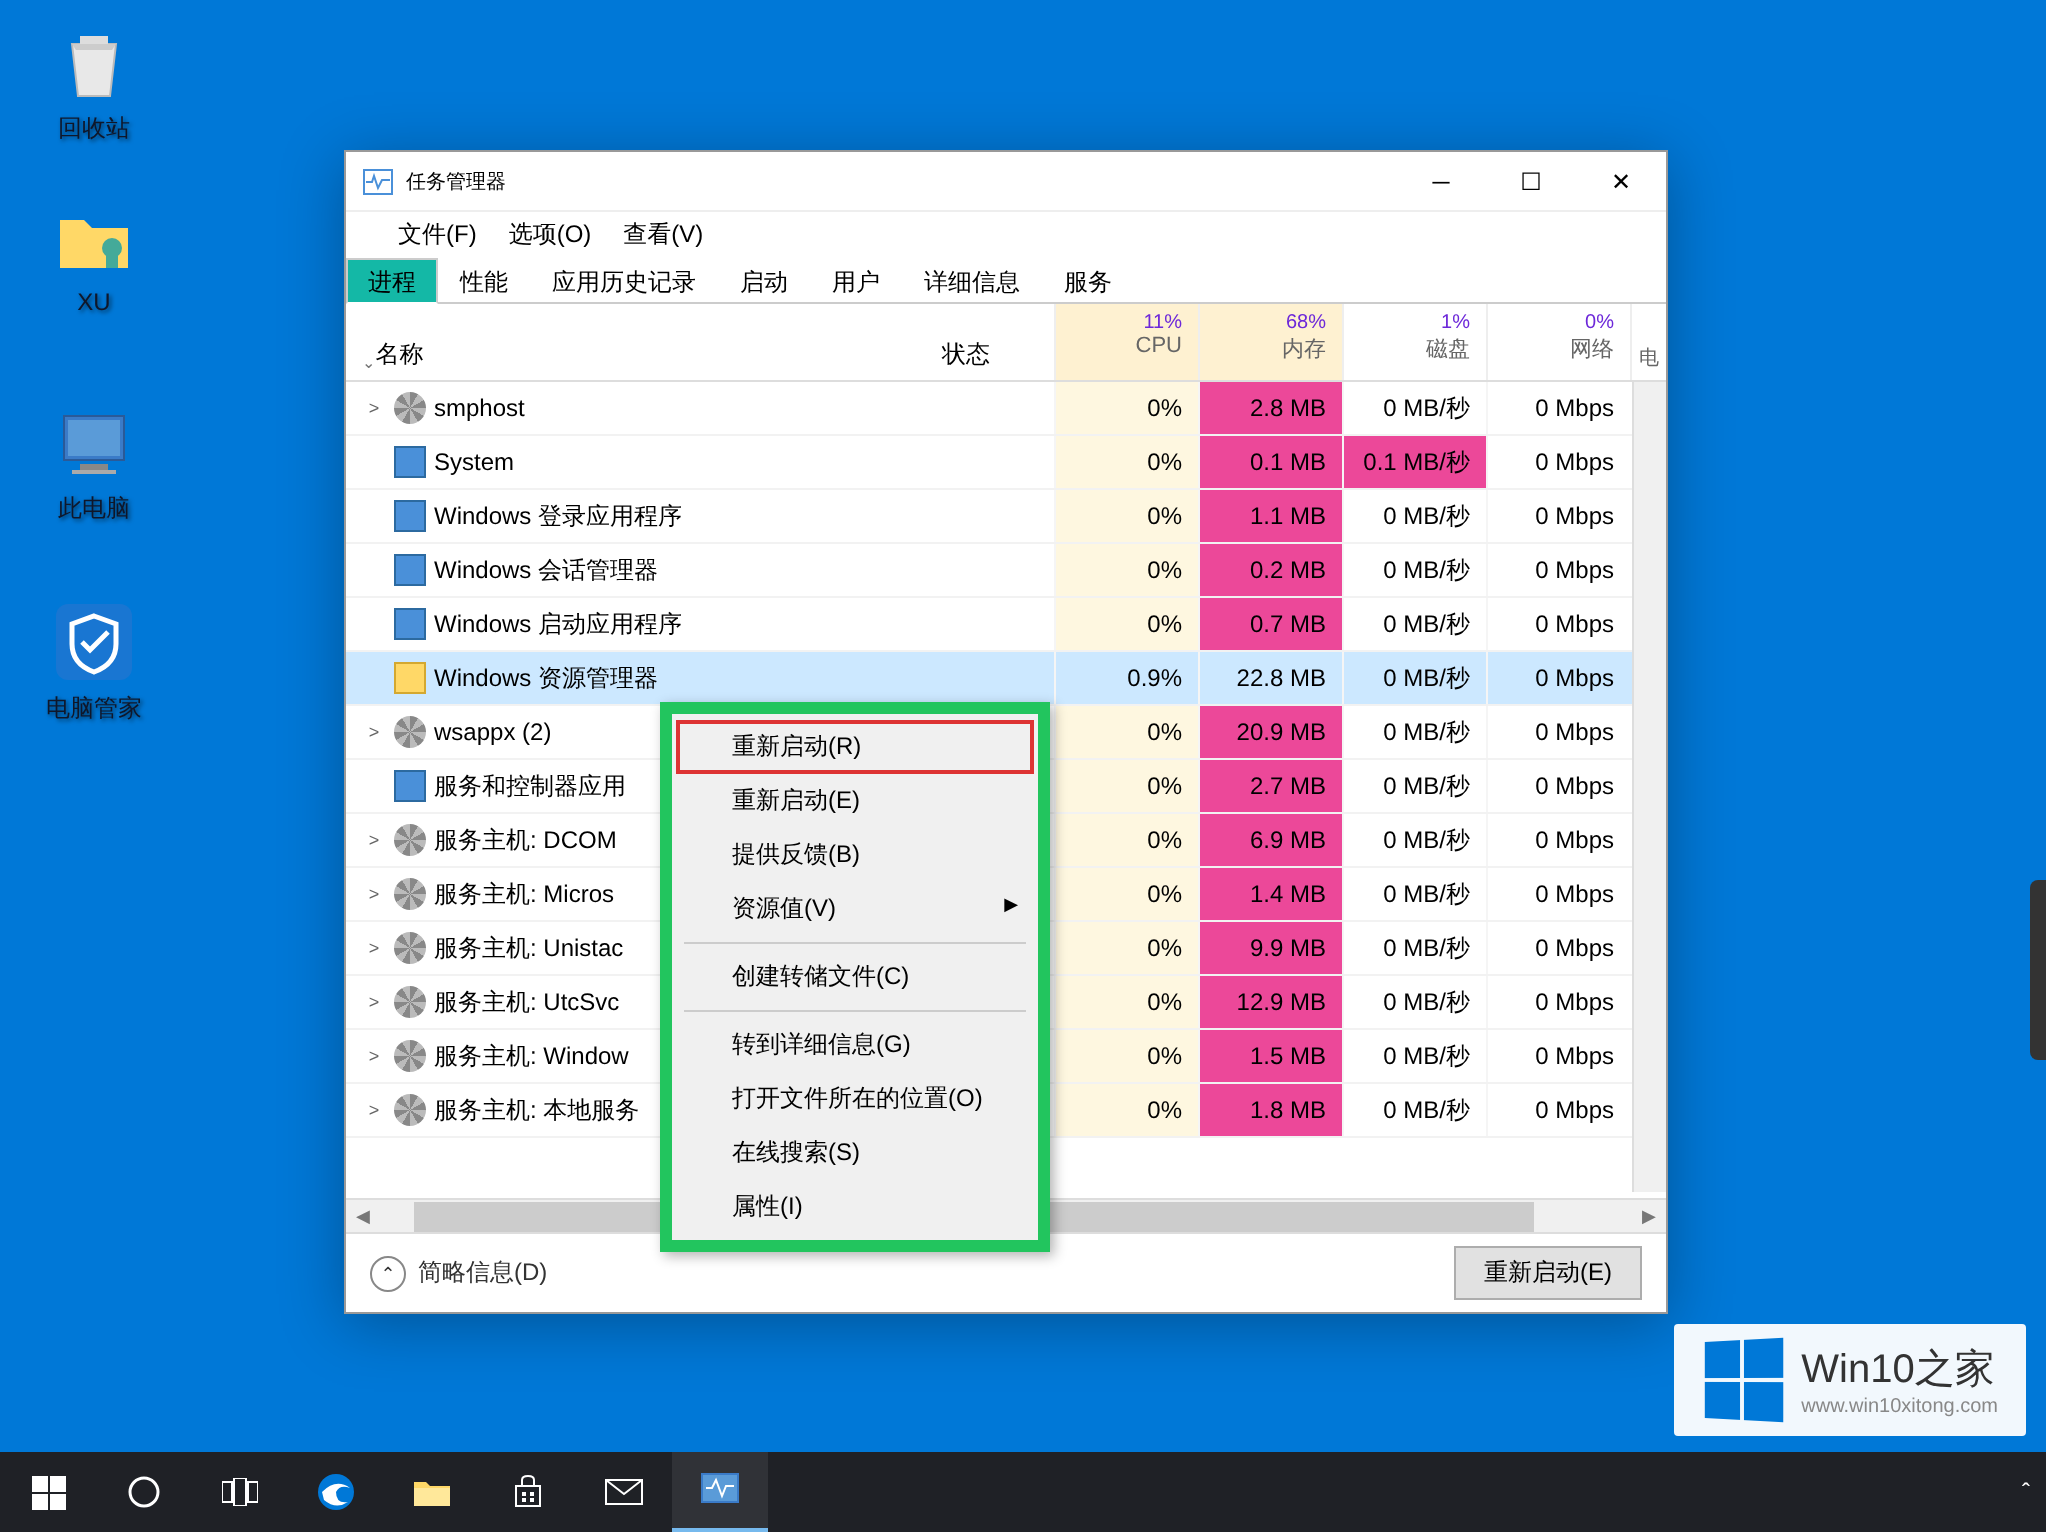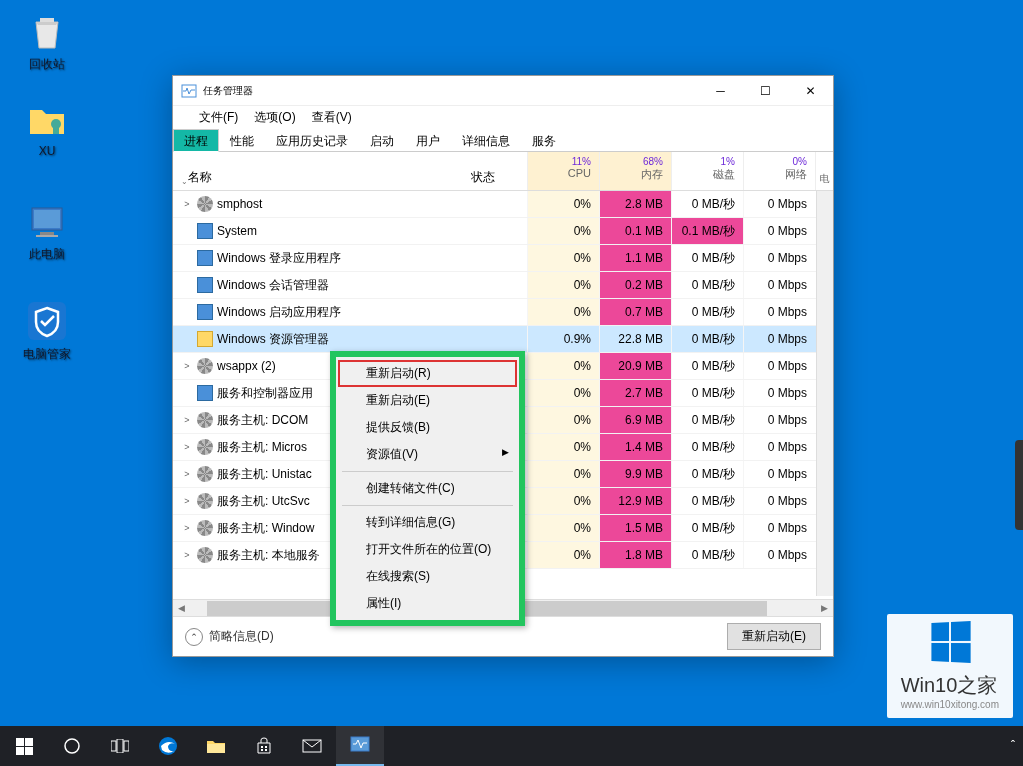--- a/index.html
+++ b/index.html
@@ -66,21 +66,21 @@
 
 
 .taskbar { position: absolute; left: 0; right: 0; bottom: 0; height: 40px; background: #1f2126; display: flex; align-items: center; }
 .taskbar .startbtn { width: 48px; height: 40px; display:flex; align-items:center; justify-content:center; cursor:pointer; }
 .searchbox { width: 316px; height: 40px; background: #33353b; display: flex; align-items: center; padding: 0 12px; color: #aaa; font-size: 14px; gap: 10px; }
 .tbicon { width: 48px; height:40px; display:flex; align-items:center; justify-content:center; cursor:pointer; color:white; }
 .tbicon.active { border-bottom: 2px solid #76b9ed; background: rgba(255,255,255,0.08); }
 .tray { margin-left:auto; display:flex; align-items:center; color:white; font-size:12px; padding-right:8px; gap:8px;}
 
 
-.watermark { position: absolute; right: 10px; bottom: 48px; background: rgba(255,255,255,0.95); border-radius: 2px; padding: 8px 14px; display: flex; align-items: center; gap: 10px; font-size: 13px; flex-direction: column; }
+.watermark { position: absolute; right: 10px; bottom: 48px; background: rgba(255,255,255,0.95); border-radius: 2px; padding: 8px 14px; display: flex; align-items: center; gap: 10px; font-size: 13px; }
 .watermark .wlogo { width:40px; height:40px; display:grid; grid-template-columns:1fr 1fr; grid-template-rows:1fr 1fr; gap:2px; transform: perspective(80px) rotateY(-12deg);}
 .watermark .wlogo div { background:#0078d7; }
 .watermark .wtext .t1 { font-size:20px; font-weight:300; color:#333; }
 .watermark .wtext .t2 { font-size:10px; color:#888; }
 
 .side-handle { position:absolute; right:0; top:440px; width:8px; height:90px; background:#333; border-radius:4px 0 0 4px;}
 
 
 .pi-gear { background: conic-gradient(#888 0 30deg,#bbb 30deg 60deg,#888 60deg 90deg,#bbb 90deg 120deg,#888 120deg 150deg,#bbb 150deg 180deg,#888 180deg 210deg,#bbb 210deg 240deg,#888 240deg 270deg,#bbb 270deg 300deg,#888 300deg 330deg,#bbb 330deg 360deg); border-radius:50%; }
 .pi-app { background:#4a90d9; border:1px solid #2c6aa0; }

